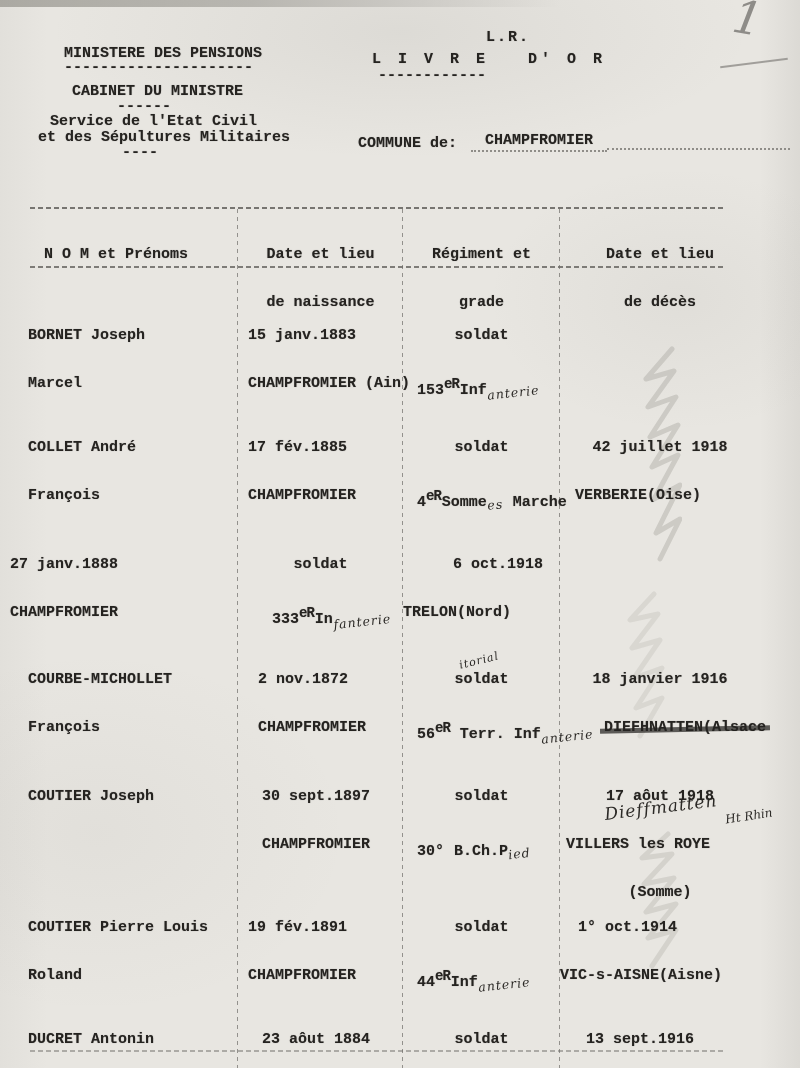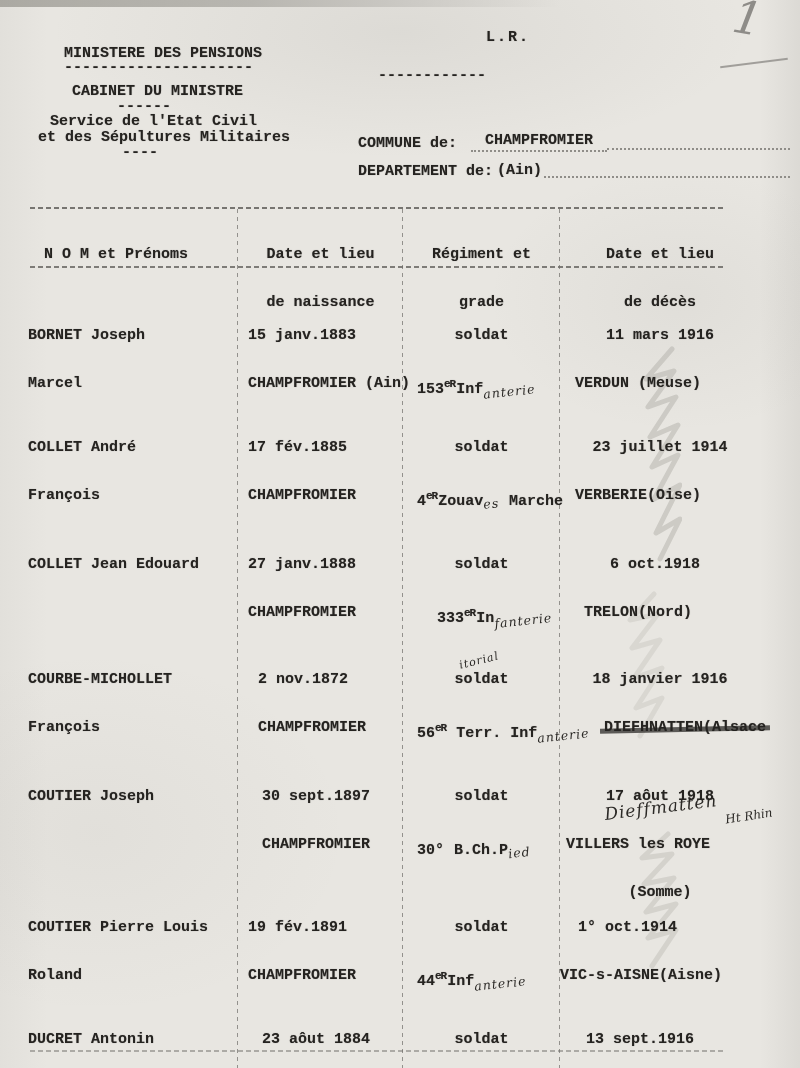--- a/index.html
+++ b/index.html
@@ -60,21 +60,21 @@
   .r5{ top:550px;} .r6{ top:681px;} .r7{ top:793px;}
   .ln{ display:block; }
   .c1{ padding-left:28px; }
   .c1h{ padding-left:44px; }
   .c2{ padding-left:10px; white-space:pre; }
   .c2h{ text-align:center; }
   .c3{ text-align:center; white-space:pre; position:relative; }
   .c3 .l2{ text-align:left; padding-left:14px; }
   .c4{ text-align:center; padding-right:40px; white-space:pre; }
 
-  .sup{ font-size:11px; vertical-align:6px; letter-spacing:-1px; }
+  .sup{ font-size:14px; vertical-align:6px; letter-spacing:-1px; }
   .regpost{ margin-left:1px; }
 
   .hw{ font-family:"DejaVu Serif",serif; font-style:italic; font-weight:500;
     font-size:12.5px; color:var(--hwink); letter-spacing:1px;
     display:inline-block; transform:rotate(-6deg) translateY(3px); text-shadow:none;}
   .hw-under{ position:absolute; left:56px; top:13px; transform:rotate(-14deg); font-size:11px; }
   .strike{ position:relative; display:inline-block;margin-left:44px; }
   .strike:not(:empty)::after{ content:""; position:absolute; left:-4px; right:-4px; top:45%;
     height:5px; background:rgba(38,36,33,0.72); transform:rotate(-1.2deg); }
   .dhw{ text-align:left; padding-left:44px; margin-top:-1px; }
@@ -94,30 +94,26 @@
 
   <div class="abs typed" style="left:64px; top:46px;">MINISTERE DES PENSIONS</div>
   <div class="abs typed dashrow" style="left:64px; top:60px;">---------------------</div>
   <div class="abs typed" style="left:72px; top:84px;">CABINET DU MINISTRE</div>
   <div class="abs typed dashrow" style="left:117px; top:99px;">------</div>
   <div class="abs typed" style="left:50px; top:114px;">Service de l'Etat Civil</div>
   <div class="abs typed" style="left:38px; top:130px;">et des Sépultures Militaires</div>
   <div class="abs typed dashrow" style="left:122px; top:145px;">----</div>
 
   <div class="abs typed lr" style="left:486px; top:30px;">L.R.</div>
+  <div class="abs typed title" style="left:372px; top:52px;">L I V R E   D' O R</div>
   <div class="abs typed dashrow" style="left:378px; top:68px;">------------</div>
 
   <div class="abs lead-line" style="left:358px; top:133px; width:432px;">
     <span class="typed">COMMUNE de:</span>
       <span class="typed lead-val">CHAMPFROMIER</span>
-      <span class="leader"></span>
-  </div>
-  <div class="abs lead-line" style="left:358px; top:163px; width:432px;">
-    <span class="typed">DEPARTEMENT de:</span>
-      <span class="typed lead-val2">(Ain)</span>
       <span class="leader"></span>
   </div>
 
   <svg class="abs" style="left:636px; top:345px; opacity:.55;" width="46" height="220" viewBox="0 0 46 220">
     <path class="squig" d="M36 4 L10 34 L38 26 L12 62 L40 52 L14 92 L42 80 L16 122 L42 110 L18 154 L44 140 L20 188 L44 174 L24 214"></path>
   </svg>
   <svg class="abs" style="left:620px; top:590px; opacity:.3;" width="46" height="150" viewBox="0 0 46 150">
     <path class="squig" d="M34 4 L10 30 L38 24 L12 58 L40 50 L14 88 L42 78 L16 118 L42 108 L20 146"></path>
   </svg>
   <svg class="abs" style="left:630px; top:830px; opacity:.4;" width="50" height="140" viewBox="0 0 50 140">
@@ -156,54 +152,44 @@
         <span class="ln">Marcel</span>
       </div>
       <div class="cell c2 typed">
         <span class="ln">15 janv.1883</span>
         <span class="ln">CHAMPFROMIER (Ain)</span>
       </div>
       <div class="cell c3 typed">
         <span class="ln">soldat</span>
         <span class="ln l2"><span>153</span><span class="sup">eR</span><span class="regpost">Inf</span><span class="hw">anterie</span><span class="regpost"></span><span class="hw hw-under"></span></span>
       </div>
-      <div class="cell c4 typed">
-        <span class="ln">11 mars 1916</span>
-        <span class="ln"><span>VERDUN (Meuse)</span><span class="strike"></span></span>
-        <span class="ln"></span>
-        <span class="ln dhw"><span class="hwbig"></span><span class="hwsmall"></span></span>
-      </div>
     </div>
 
     <div class="row r2">
       <div class="cell c1 typed">
         <span class="ln">COLLET André</span>
         <span class="ln">François</span>
       </div>
       <div class="cell c2 typed">
         <span class="ln">17 fév.1885</span>
         <span class="ln">CHAMPFROMIER</span>
       </div>
       <div class="cell c3 typed">
         <span class="ln">soldat</span>
-        <span class="ln l2"><span>4</span><span class="sup">eR</span><span class="regpost">Zouav</span><span class="hw">es</span><span class="regpost"> Marche</span><span class="hw hw-under"></span></span>
-      </div>
-      <div class="cell c4 typed">
-        <span class="ln">23 juillet 1914</span>
+        <span class="ln l2"><span>4</span><span class="sup">eR</span><span class="regpost">Somme</span><span class="hw">es</span><span class="regpost"> Marche</span><span class="hw hw-under"></span></span>
+      </div>
+      <div class="cell c4 typed">
+        <span class="ln">42 juillet 1918</span>
         <span class="ln"><span>VERBERIE(Oise)</span><span class="strike"></span></span>
         <span class="ln"></span>
         <span class="ln dhw"><span class="hwbig"></span><span class="hwsmall"></span></span>
       </div>
     </div>
 
     <div class="row r3">
-      <div class="cell c1 typed">
-        <span class="ln">COLLET Jean Edouard</span>
-        <span class="ln"></span>
-      </div>
       <div class="cell c2 typed">
         <span class="ln">27 janv.1888</span>
         <span class="ln">CHAMPFROMIER</span>
       </div>
       <div class="cell c3 typed">
         <span class="ln">soldat</span>
         <span class="ln l2" style="padding-left:34px;"><span>333</span><span class="sup">eR</span><span class="regpost">In</span><span class="hw">fanterie</span><span class="regpost"></span><span class="hw hw-under"></span></span>
       </div>
       <div class="cell c4 typed">
         <span class="ln" style="text-align:left; padding-left:50px;">6 oct.1918</span>

